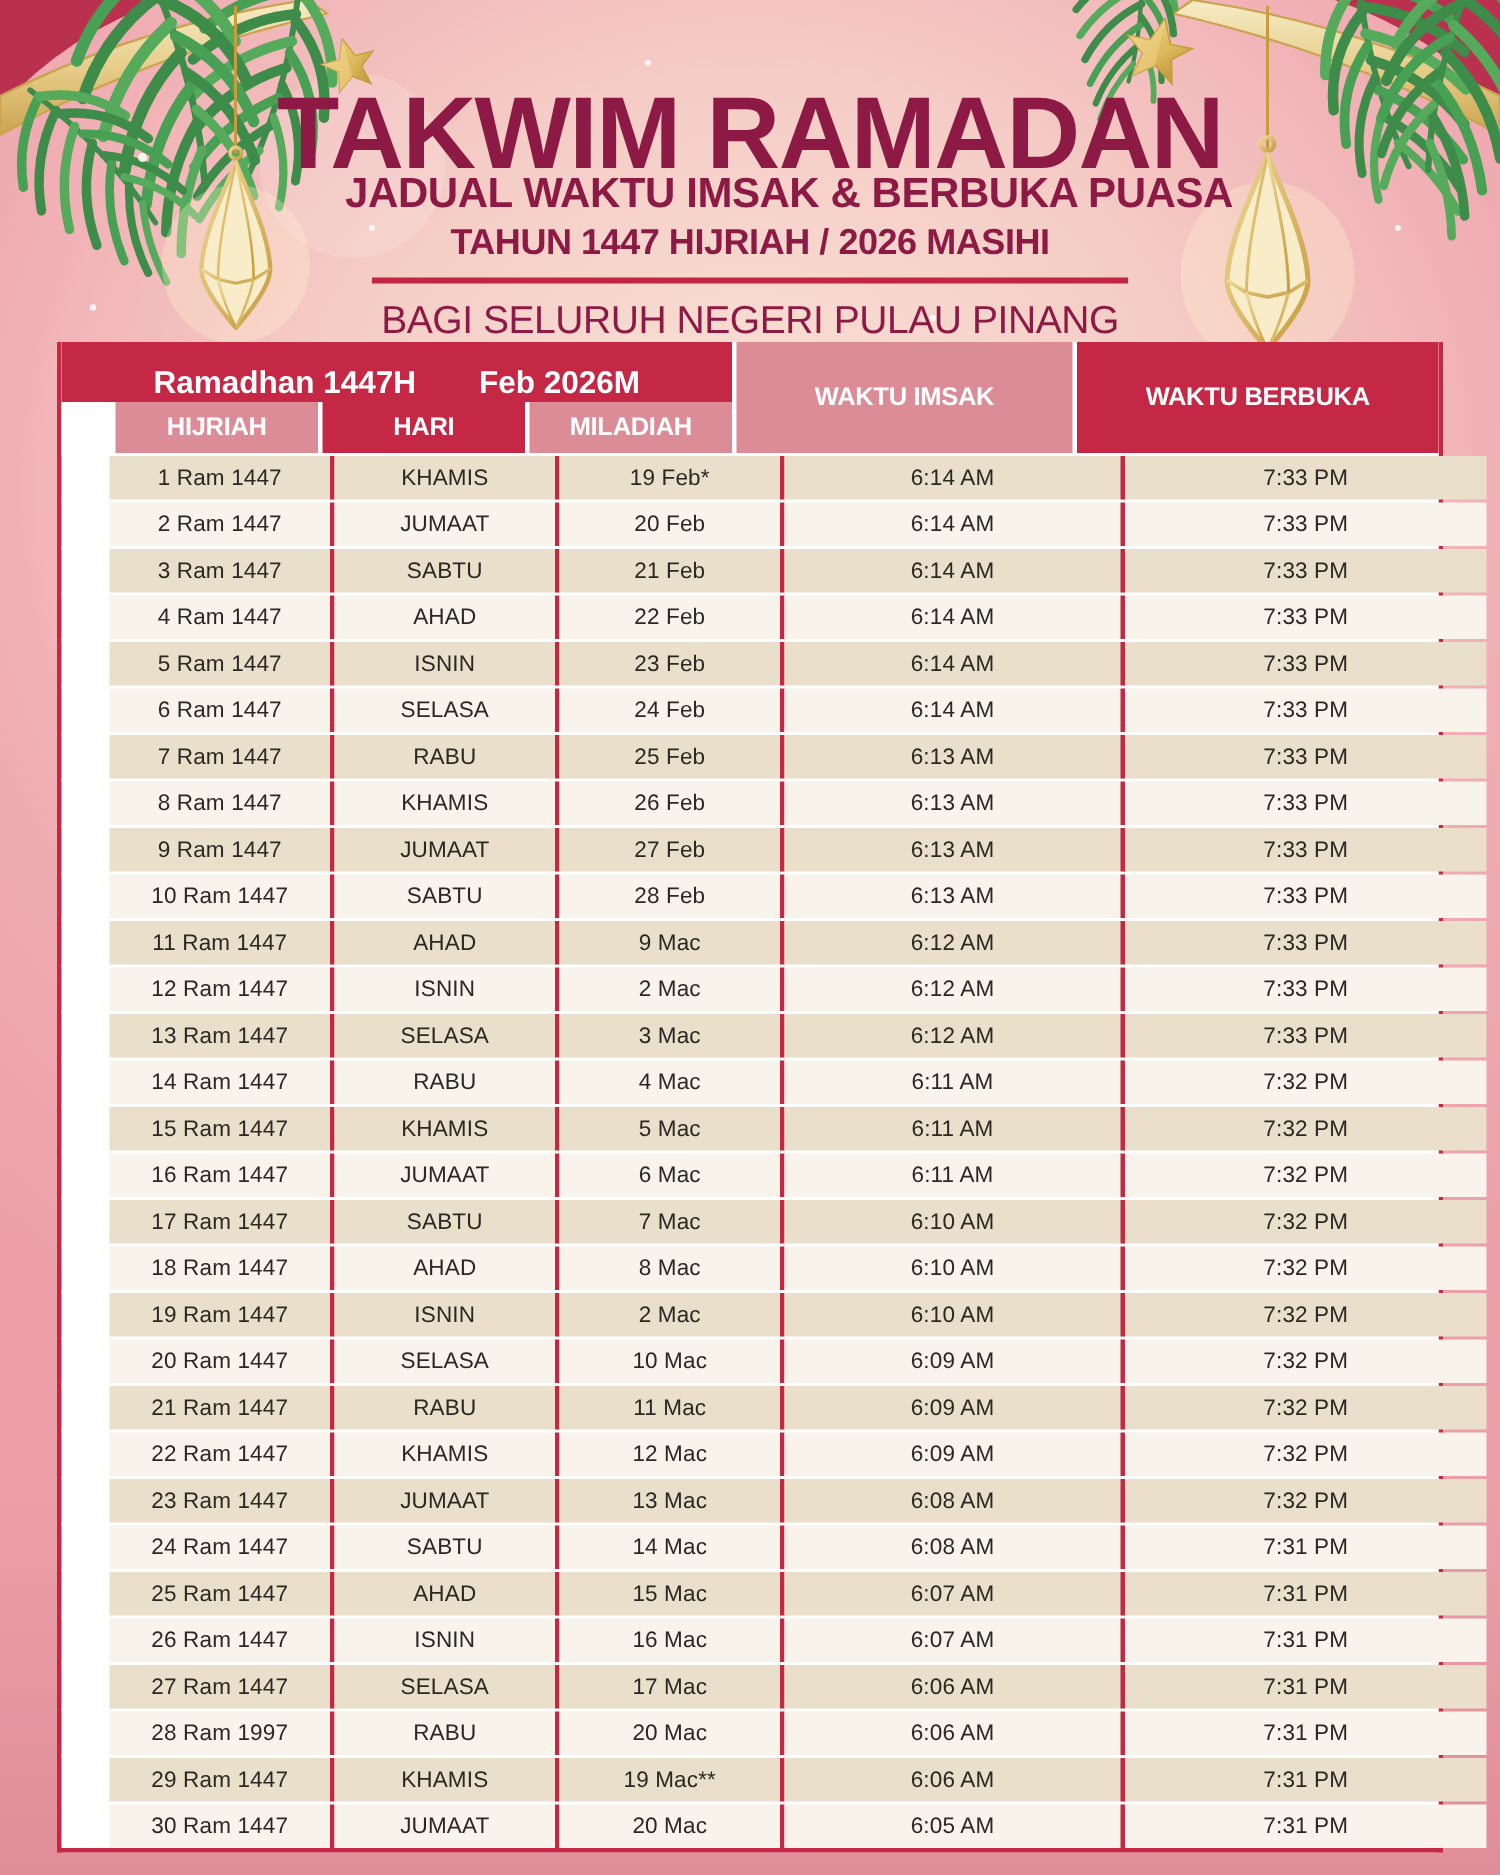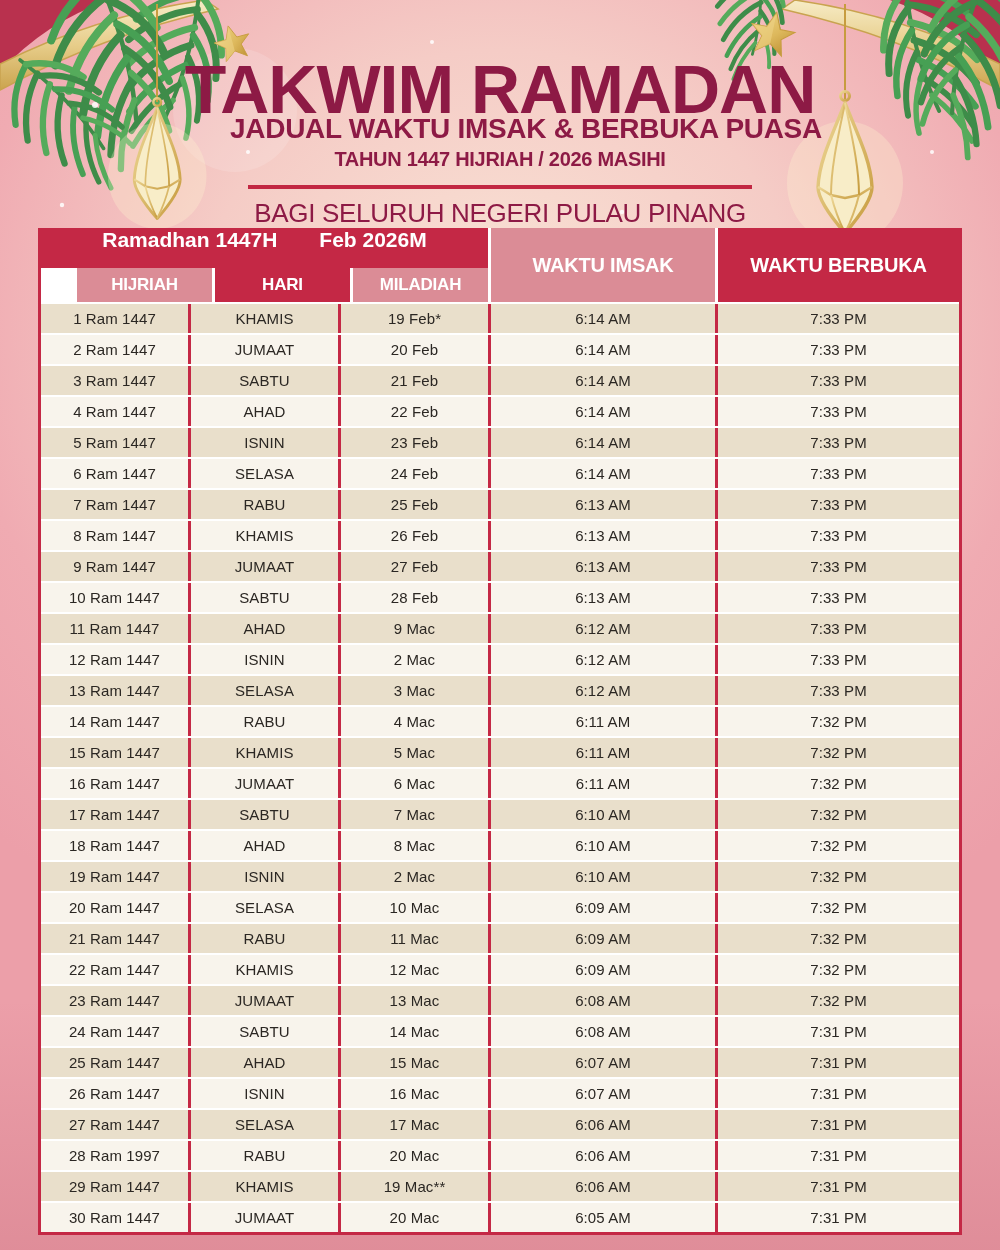--- a/index.html
+++ b/index.html
@@ -18,48 +18,48 @@
     background:
       linear-gradient(180deg, rgba(0,0,0,0) 80%, rgba(191,95,112,0.28) 100%),
       radial-gradient(75% 55% at 50% 26%, #F9E4D6 0%, #F5CCC6 40%, #F0ABB2 72%, #EC9FA9 100%);
   }
   
   .deco{position:absolute;left:0;top:0;width:1000px;height:340px;pointer-events:none;}
   
   .titles{position:absolute;left:0;top:0;width:1000px;text-align:center;color:var(--maroon);}
   .title-main{position:absolute;top:50px;width:100%;font-size:68px;font-weight:bold;letter-spacing:-1px;}
   .title-sub1{position:absolute;top:113px;width:100%;font-size:28px;font-weight:bold;letter-spacing:-0.3px;margin-left:26px;}
-  .title-sub2{position:absolute;top:148px;width:100%;font-size:20px;font-weight:bold;letter-spacing:-0.3px;}
+  .title-sub2{position:absolute;top:148px;width:100%;font-size:24px;font-weight:bold;letter-spacing:-0.3px;}
   .divider{position:absolute;top:185px;left:248px;width:504px;height:4px;background:#C22742;}
   .title-region{position:absolute;top:198px;width:100%;font-size:26px;font-weight:normal;letter-spacing:-0.3px;}
   
   .tbl{
     position:absolute;left:38px;top:228px;width:924px;
     background:#FFFFFF;
     border-left:3px solid var(--crimson);
     border-right:3px solid var(--crimson);
     border-bottom:3px solid var(--crimson);
   }
   .thead{display:flex;height:74px;background:#FFFFFF;}
   .th-left{width:447px;display:flex;flex-direction:column;}
-  .band{height:40px;background:var(--crimson);display:flex;align-items:flex-start;justify-content:center;gap:42px;}
+  .band{height:40px;background:var(--crimson);display:flex;align-items:flex-end;justify-content:center;gap:42px;}
   .band span{color:#fff;font-size:21px;font-weight:bold;}
   .subrow{height:34px;display:flex;padding-left:36px;}
   .subcell{width:147px;display:flex;align-items:center;justify-content:center;
            color:#fff;font-size:17px;font-weight:bold;letter-spacing:-0.2px;}
   .subcell.light{background:var(--light-pink);}
   .subcell.dark{background:var(--crimson);}
   .subcell + .subcell{margin-left:3px;}
   .th-big{display:flex;align-items:center;justify-content:center;margin-left:3px;
-          color:#fff;font-size:20px;font-weight:bold;letter-spacing:-0.2px;}
+          color:#fff;font-size:17px;font-weight:bold;letter-spacing:-0.2px;}
   .th-imsak{width:224px;background:var(--light-pink);}
   .th-berbuka{width:241px;background:var(--crimson);}
   
   .tbody{display:block;}
-  .row{display:grid;grid-template-columns:150px 150px 150px 227px 241px;height:31px;border-top:2px solid #fff;}
+  .row{display:grid;grid-template-columns:150px 150px 150px 227px 241px;height:31px;border-top:2px solid #fff;padding-left:32px;}
   .cell{display:flex;align-items:center;justify-content:center;
         font-size:15px;color:var(--ink);letter-spacing:0.1px;}
   .row .cell:not(:last-child){border-right:3px solid var(--crimson);}
   .row.odd .cell{background:var(--row-beige);}
   .row.even .cell{background:var(--row-cream);}
 </style>
 </head>
 <body>
 
 <div class="page">

